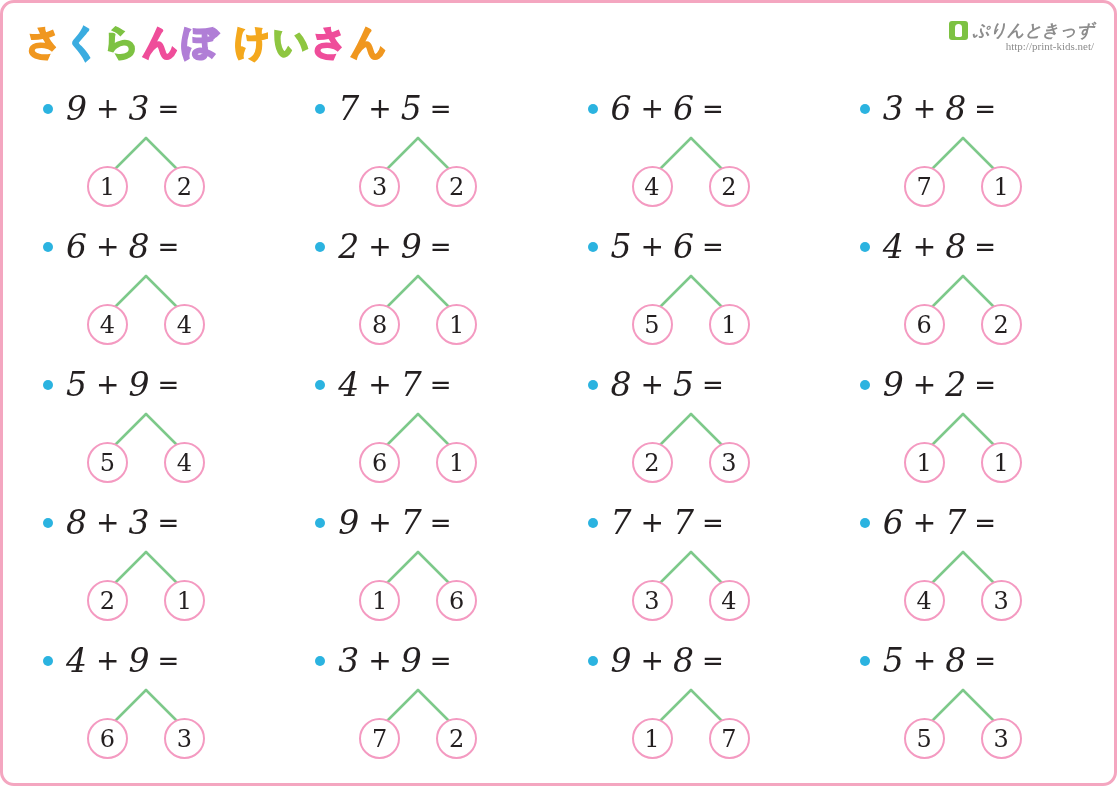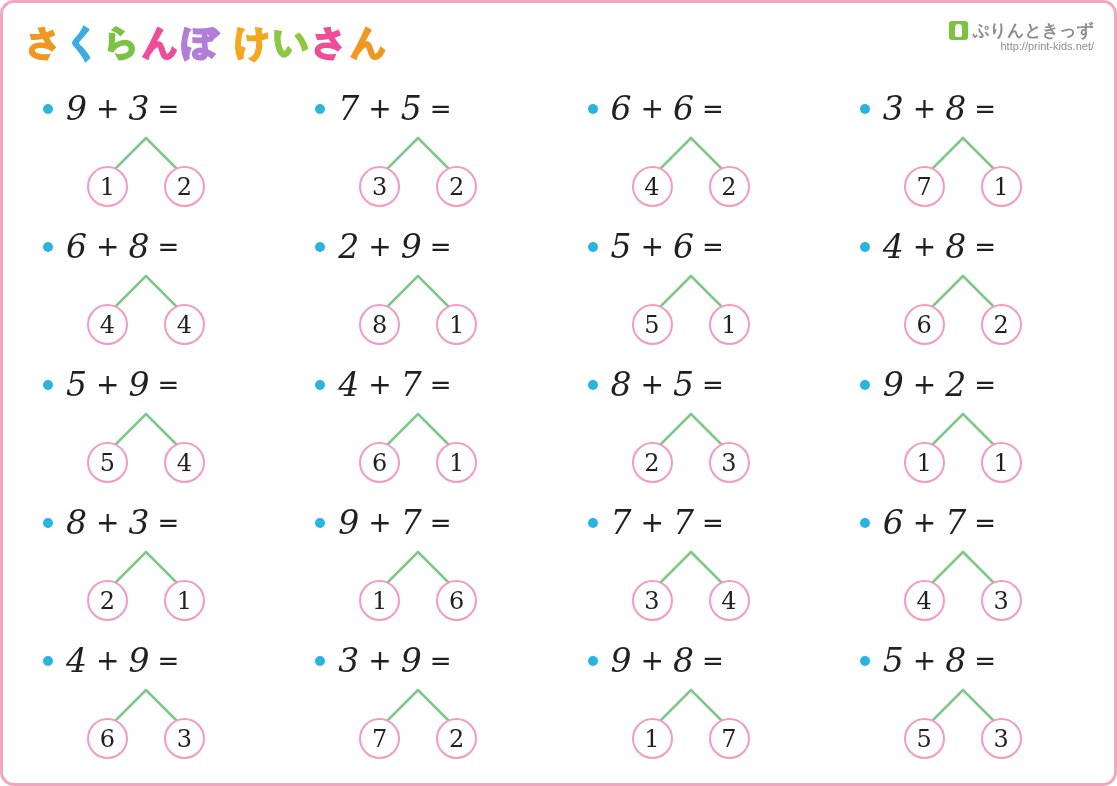--- a/index.html
+++ b/index.html
@@ -68,20 +68,21 @@
     position: absolute;
     right: 20px;
     top: 18px;
     text-align: right;
     line-height: 1.05;
   }
   .brand-row {
     display: flex;
     align-items: center;
     justify-content: flex-end;
+    font-style: italic;
   }
   .brand-logo {
     width: 19px; height: 19px;
     background: #7dc242;
     border-radius: 3px;
     margin-right: 4px;
     position: relative;
   }
   .brand-logo::after {
     content: "";
@@ -92,21 +93,21 @@
     border-radius: 4px 4px 2px 2px;
   }
   .brand-name {
     font-family: "DejaVu Sans", sans-serif;
     font-size: 17px;
     font-weight: bold;
     color: #8d8d8d;
     letter-spacing: 0px;
   }
   .brand-url {
-    font-family: Liberation Sans, sans-serif;
+    font-family: Liberation Serif, serif;
     font-size: 11px;
     color: #8d8d8d;
     margin-top: 1px;
     letter-spacing: 0px;
   }
 
   
   .grid {
     position: absolute;
     left: 14px;

